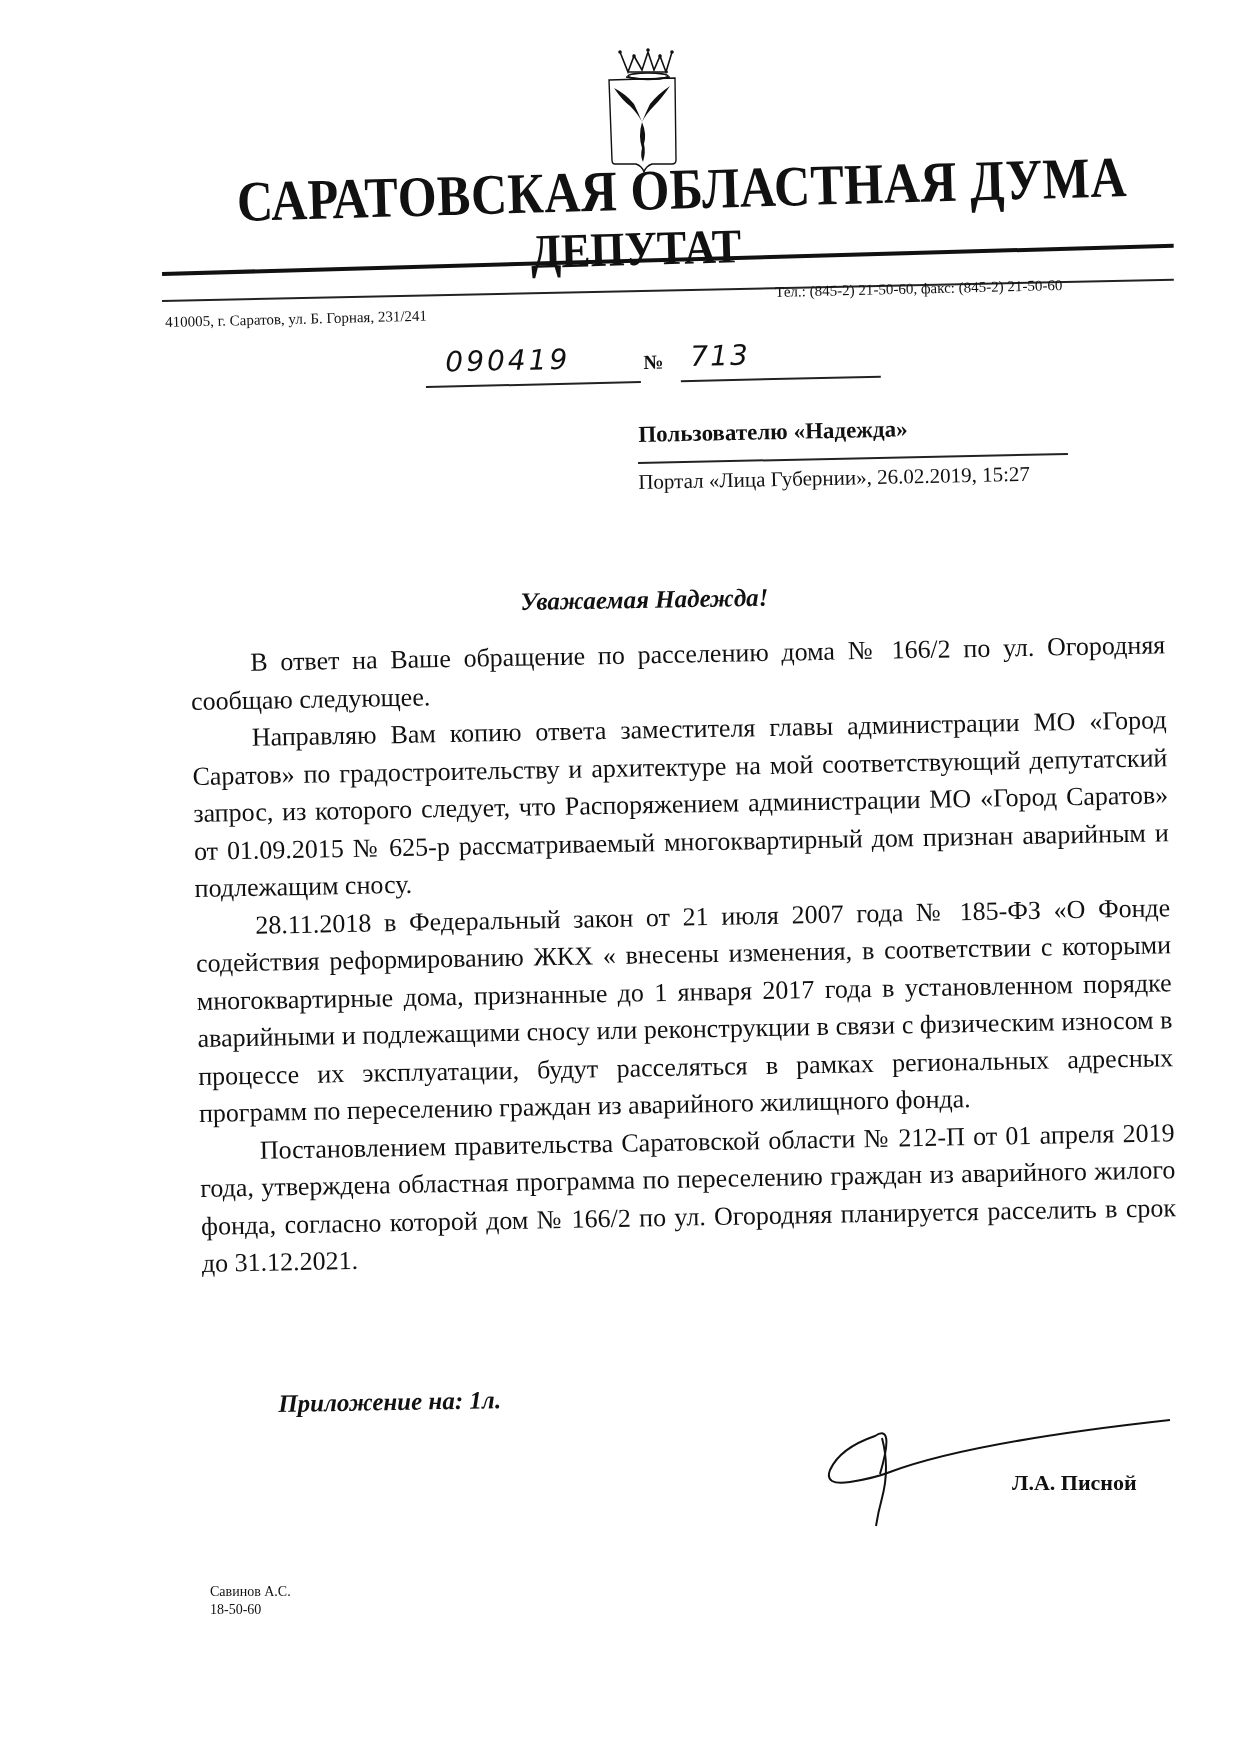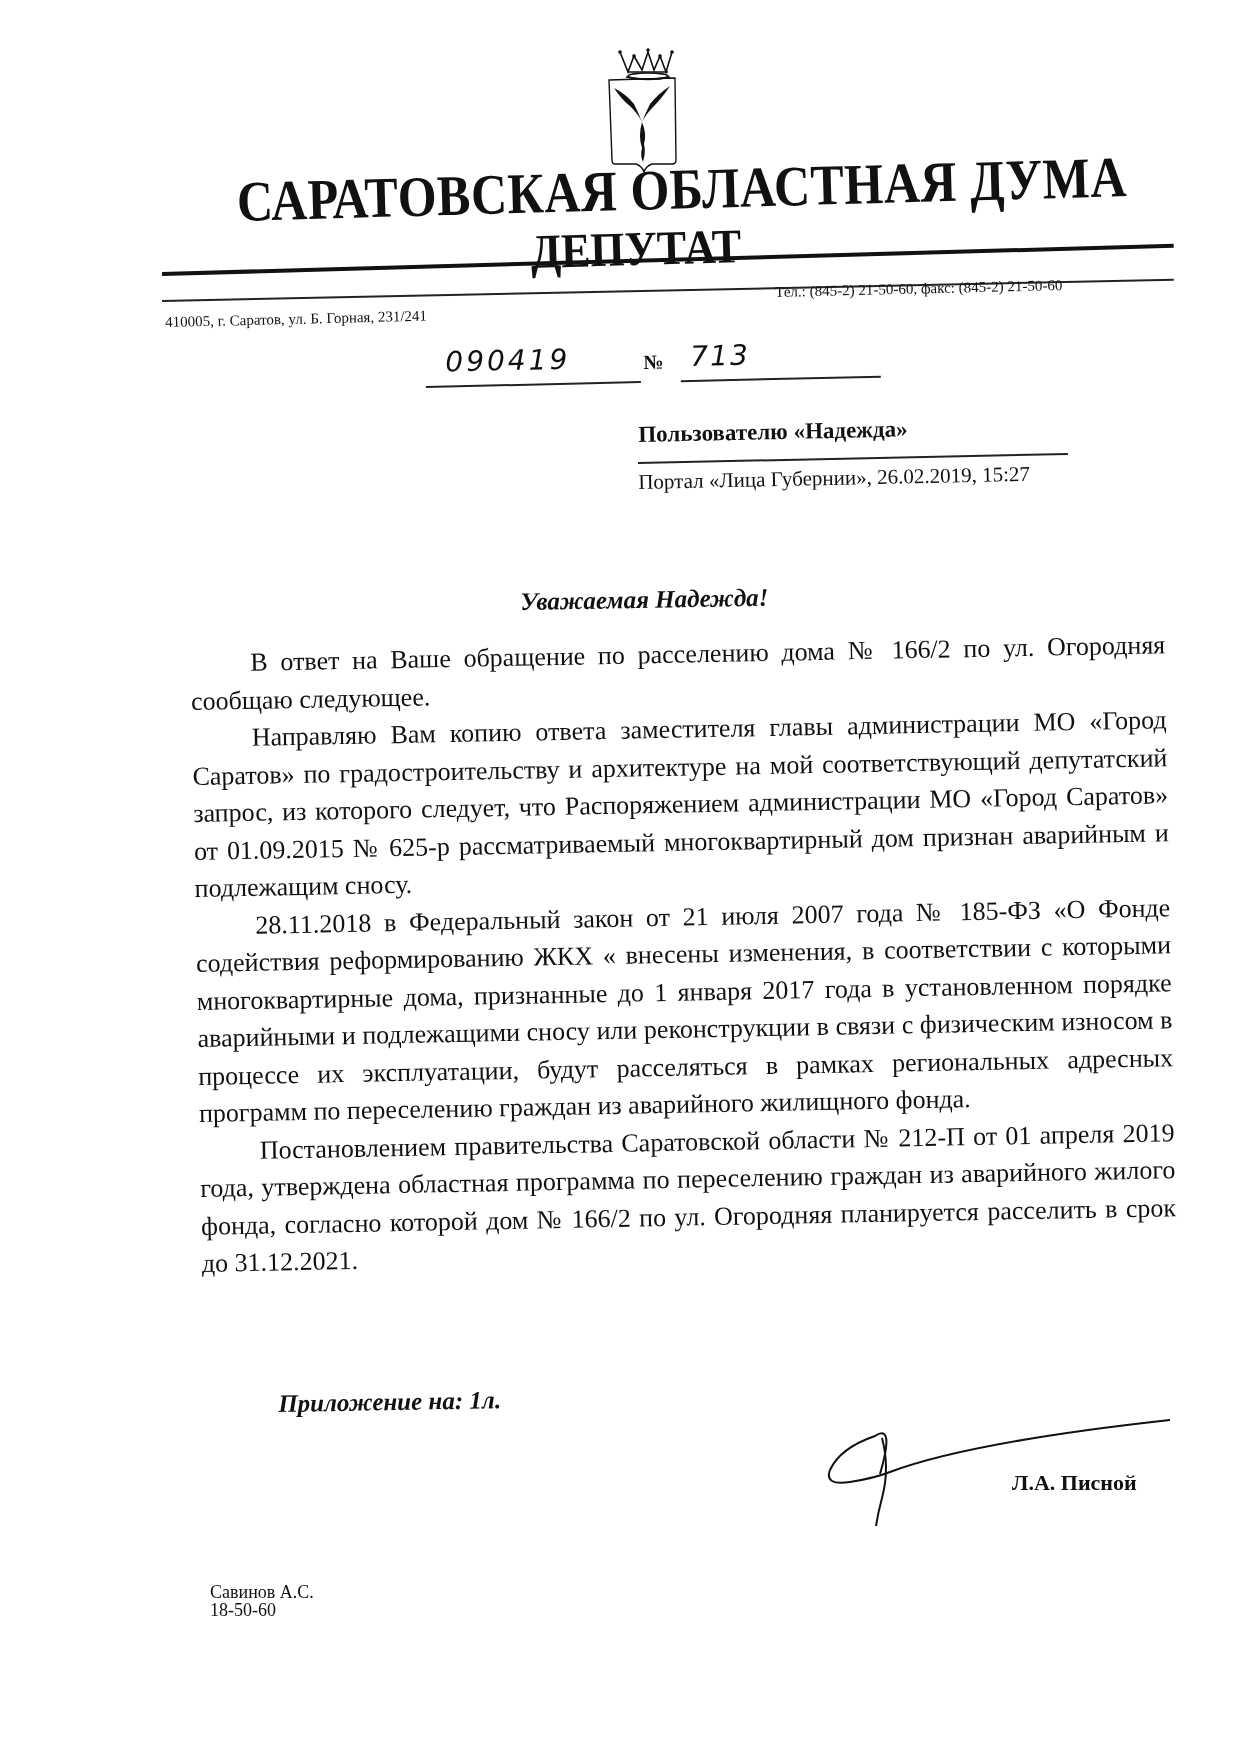--- a/index.html
+++ b/index.html
@@ -34,21 +34,21 @@
             transform: rotate(-1.2deg); transform-origin: left top; }
   #greeting { left: 520px; top: 588px; font-size: 25px; font-weight: bold; font-style: italic; white-space: nowrap;
               transform: rotate(-1deg); transform-origin: left top; }
   #body { left: 190px; top: 645px; width: 975px; font-size: 26px; line-height: 37.5px;
           transform: rotate(-1.1deg); transform-origin: left top; }
   #body p { margin: 0; text-align: justify; text-indent: 60px; }
   #attachment { left: 278px; top: 1390px; font-size: 25px; font-weight: bold; font-style: italic; white-space: nowrap;
                 transform: rotate(-1deg); transform-origin: left top; }
   #signature { left: 820px; top: 1408px; width: 360px; height: 120px; }
   #signer { left: 1012px; top: 1470px; font-size: 22px; font-weight: bold; white-space: nowrap; text-align: right; }
-  #executor { left: 210px; top: 1583px; font-size: 18px; line-height: 18px; }
+  #executor { left: 210px; top: 1583px; font-size: 14px; line-height: 18px; }
 </style>
 </head>
 <body>
 
 <div id="emblem" class="abs">
   <svg width="84" height="134" viewBox="0 0 84 134">
 
     <g fill="none" stroke="#111" stroke-width="1.6">
       <path d="M20 12 L28 32 L34 16 L42 30 L48 12 L54 30 L60 16 L66 32 L72 12"></path>
       <path d="M28 32 L68 32 M26 37 Q48 42 70 37"></path>

